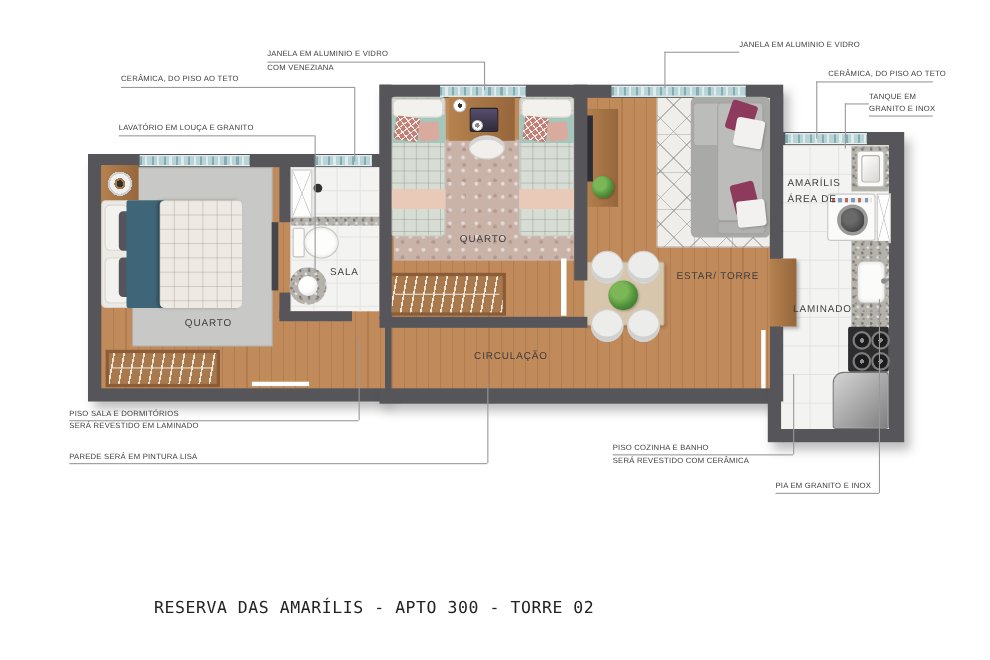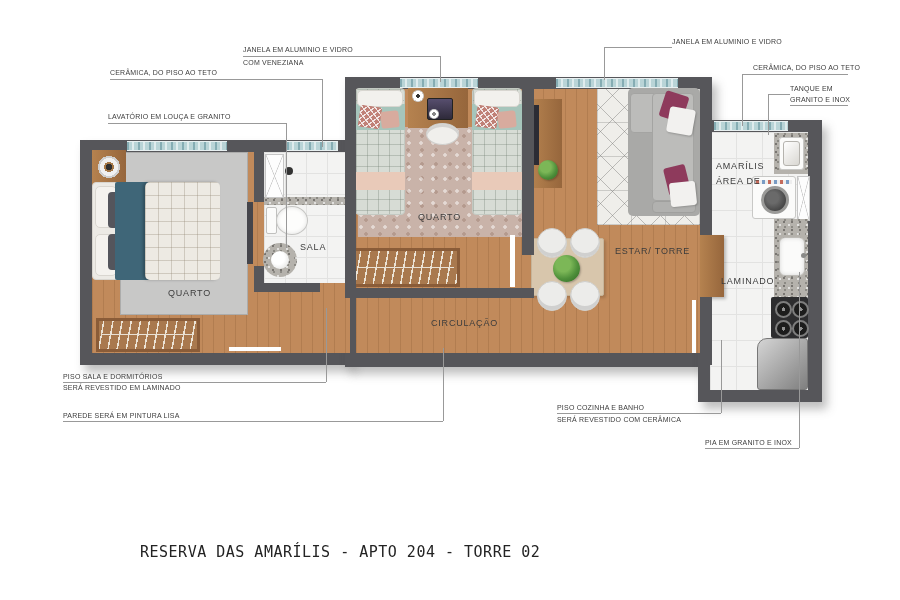--- a/index.html
+++ b/index.html
@@ -238,15 +238,15 @@
   <div class="abs ann" style="left:753px;top:64px;">CERÂMICA, DO PISO AO TETO</div>
   <div class="abs ann" style="left:790px;top:85px;">TANQUE EM</div>
   <div class="abs ann" style="left:790px;top:96px;">GRANITO E INOX</div>
   <div class="abs ann" style="left:63px;top:373px;">PISO SALA E DORMITÓRIOS</div>
   <div class="abs ann" style="left:63px;top:384px;">SERÁ REVESTIDO EM LAMINADO</div>
   <div class="abs ann" style="left:63px;top:412px;">PAREDE SERÁ EM PINTURA LISA</div>
   <div class="abs ann" style="left:557px;top:404px;">PISO COZINHA E BANHO</div>
   <div class="abs ann" style="left:557px;top:416px;">SERÁ REVESTIDO COM CERÂMICA</div>
   <div class="abs ann" style="left:705px;top:439px;">PIA EM GRANITO E INOX</div>
 
-  <div id="title" class="abs" style="left:140px;top:543px;">RESERVA DAS AMARÍLIS - APTO 204 - TORRE 02</div>
+  <div id="title" class="abs" style="left:140px;top:543px;">RESERVA DAS AMARÍLIS - APTO 300 - TORRE 02</div>
 
 </div>
 
 </body></html>

